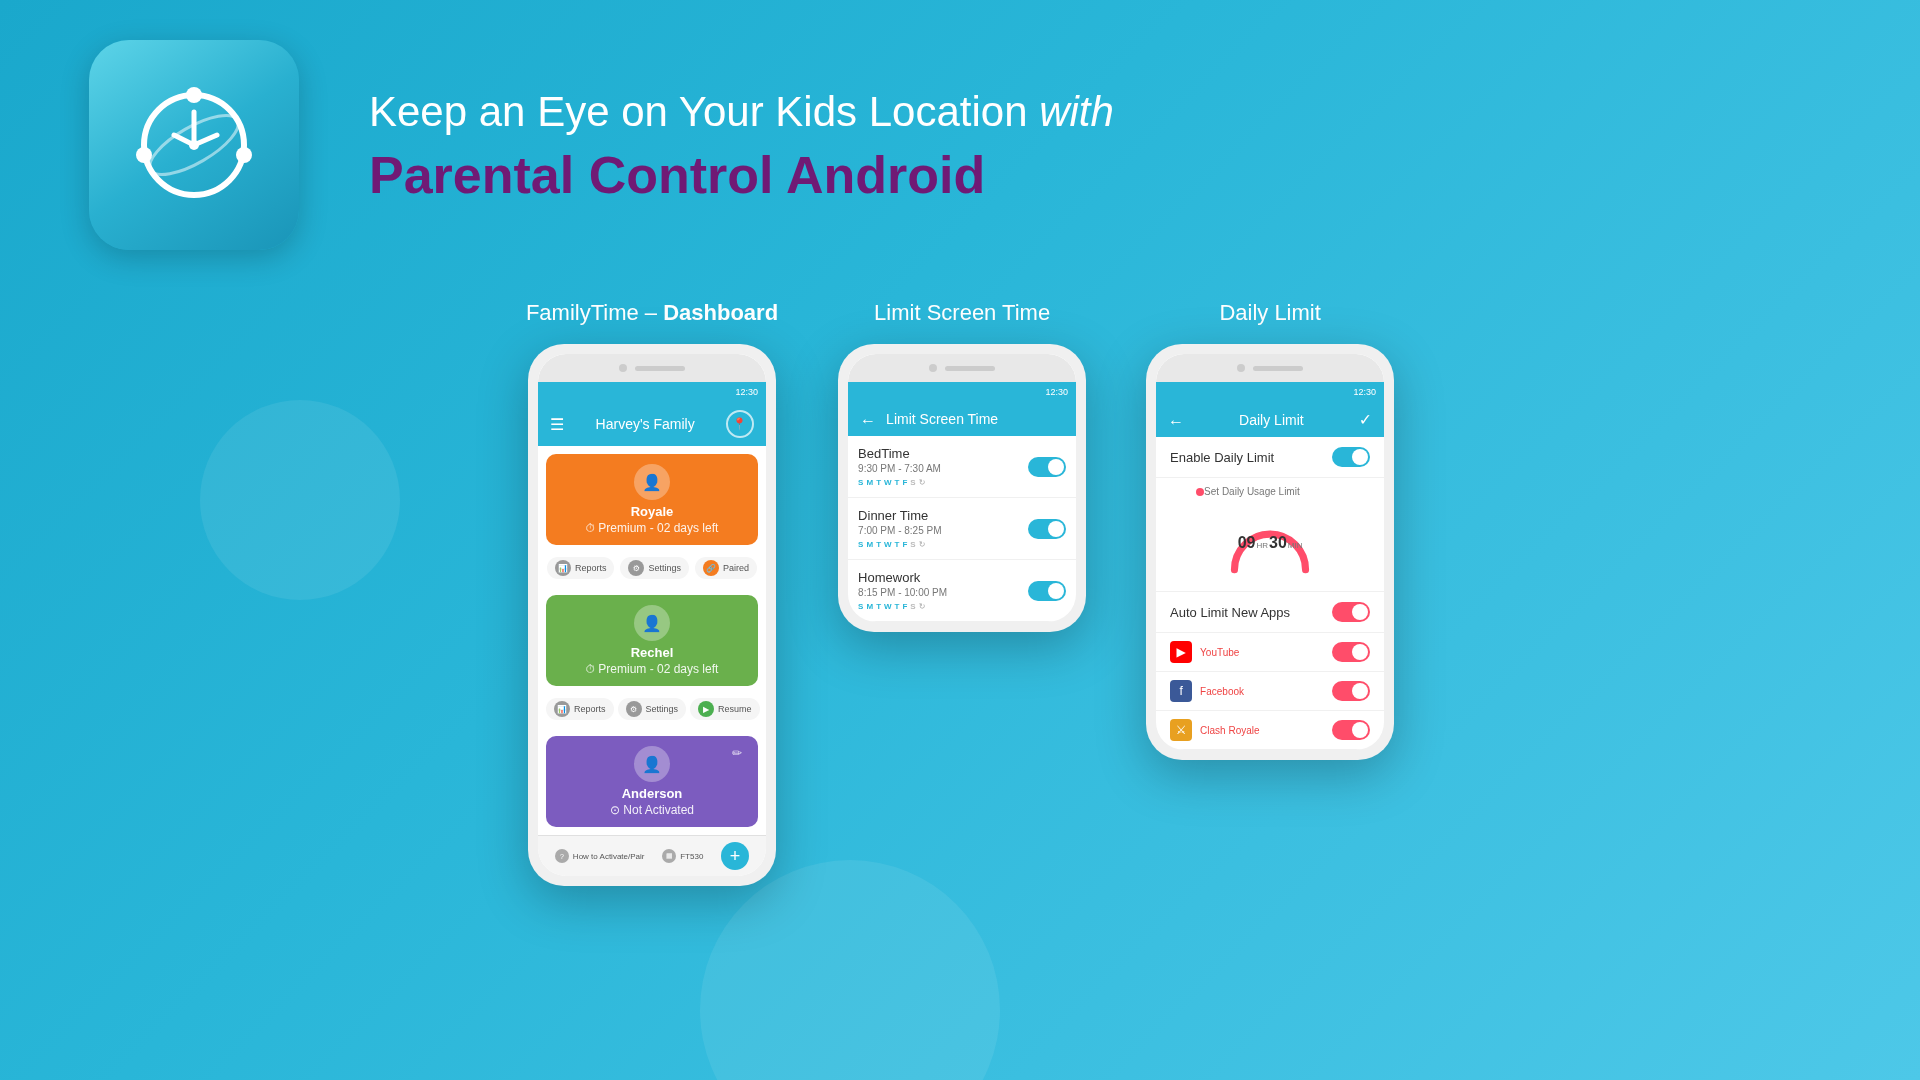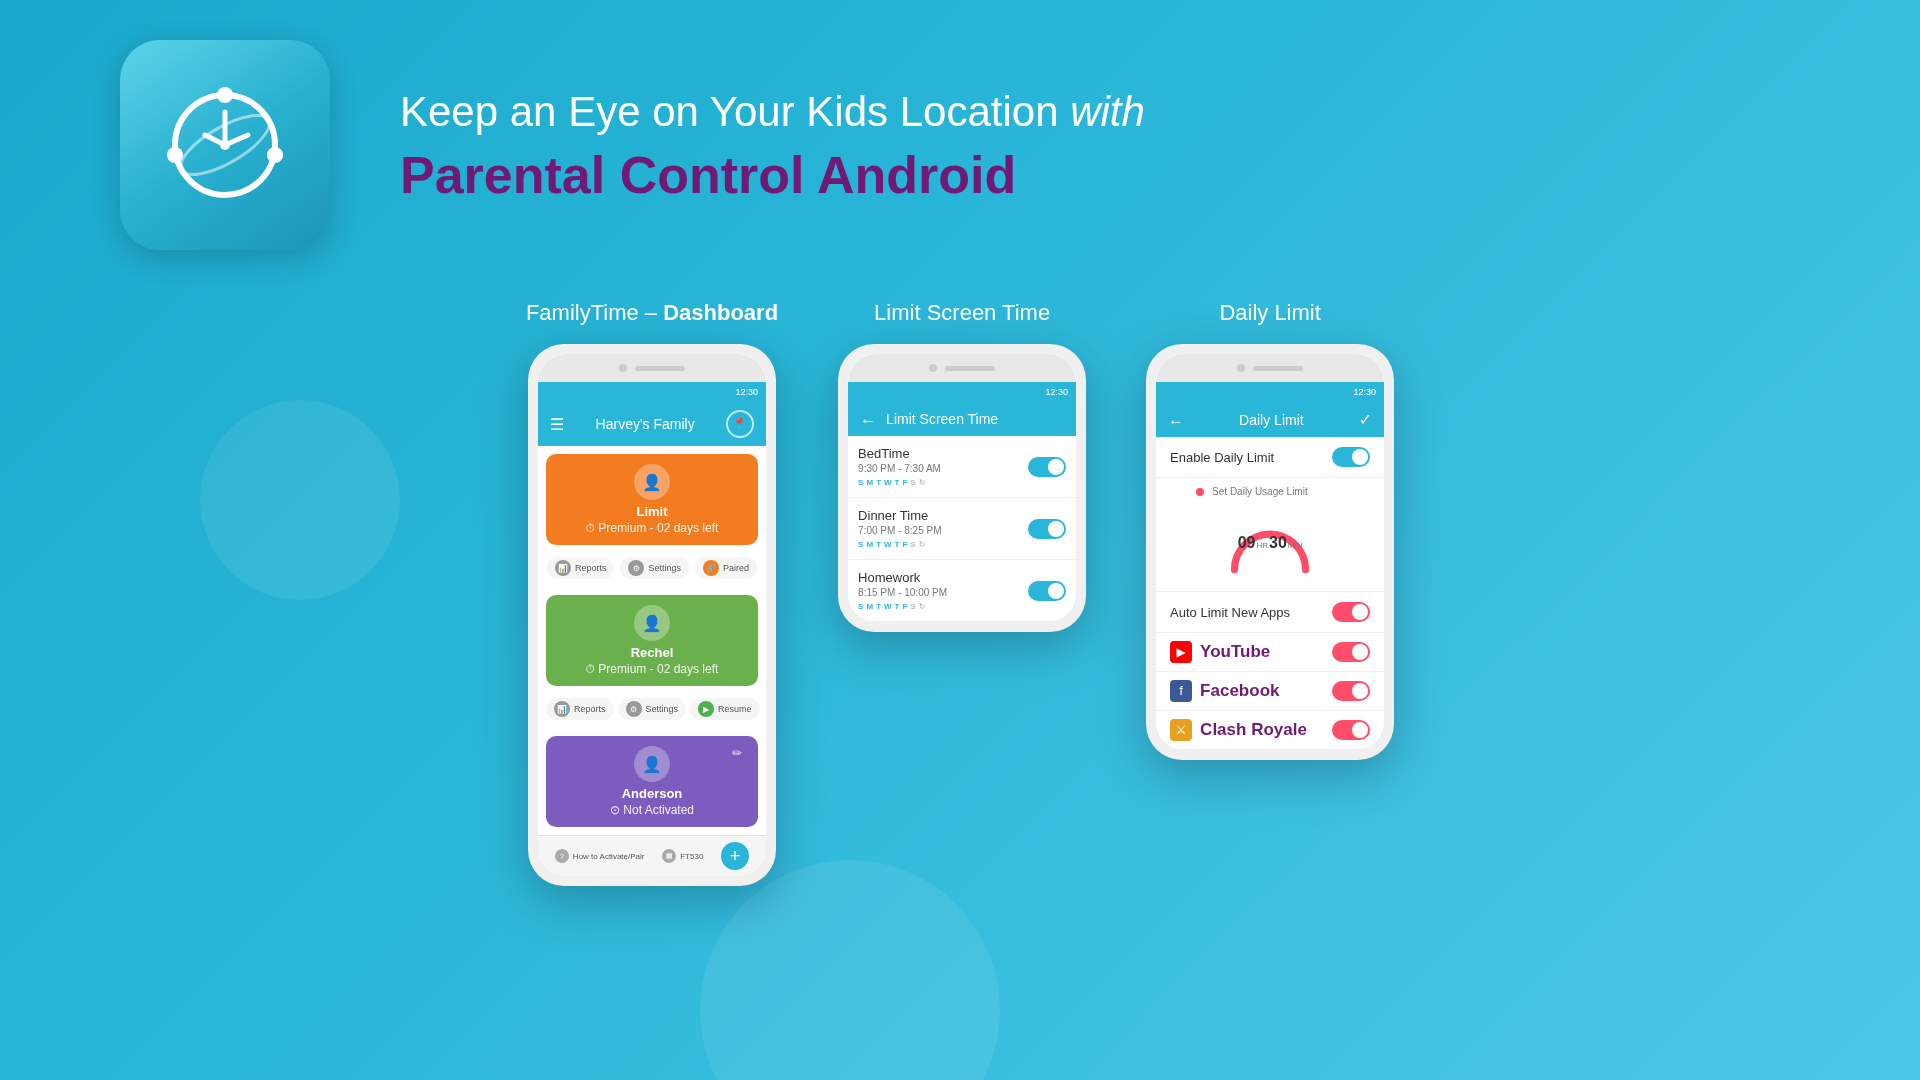--- a/index.html
+++ b/index.html
@@ -21,21 +21,21 @@
 
     
     .header {
       position: absolute;
       top: 0;
       left: 0;
       right: 0;
       height: 290px;
       display: flex;
       align-items: center;
-      padding-left: 120px;
+      padding-left: 89px;
       gap: 40px;
     }
 
     .app-icon {
       width: 210px;
       height: 210px;
       background: linear-gradient(145deg, #5dd4e8, #29b0d0, #1a95b8);
       border-radius: 40px;
       display: flex;
       align-items: center;
@@ -458,21 +458,21 @@
       padding: 8px 14px;
       border-bottom: 1px solid #f0f0f0;
     }
 
     .gauge-label {
       font-size: 10px;
       color: #777;
       margin-bottom: 6px;
       display: flex;
       align-items: center;
-      gap: 8px;
+      gap: 0;
       padding-left: 26px;
     }
 
     .gauge-label .red-dot {
       width: 8px;
       height: 8px;
       background: #ff4d6a;
       border-radius: 50%;
     }
 
@@ -516,23 +516,22 @@
       align-items: center;
       justify-content: center;
       font-size: 12px;
     }
 
     .app-icon-sm.youtube { background: #ff0000; color: white; }
     .app-icon-sm.facebook { background: #3b5998; color: white; }
     .app-icon-sm.clash { background: #e8a020; color: white; }
 
     .app-list-item .app-name {
-      font-size: 17px;
-      color: #701a75;
-      font-weight: bold;
+      font-size: 10px;
+      color: #ef4444;
     }
 
     
     .deco-circle {
       position: absolute;
       border-radius: 50%;
       background: rgba(255,255,255,0.08);
     }
   </style>
 </head>
@@ -590,21 +589,21 @@
         </div>
 
         <div class="app-header-blue">
           <span class="menu-icon">☰</span>
           <span class="title">Harvey's Family</span>
           <div class="location-icon">📍</div>
         </div>
 
         <div class="child-card orange">
           <div class="avatar">👤</div>
-          <div class="name">Limit</div>
+          <div class="name">Royale</div>
           <div class="status">
             <span>⏱</span> <span>Premium - 02 days left</span>
           </div>
         </div>
         <div class="child-actions">
           <div class="action-btn">
             <div class="icon-circle gray">📊</div>
             <span>Reports</span>
           </div>
           <div class="action-btn">

